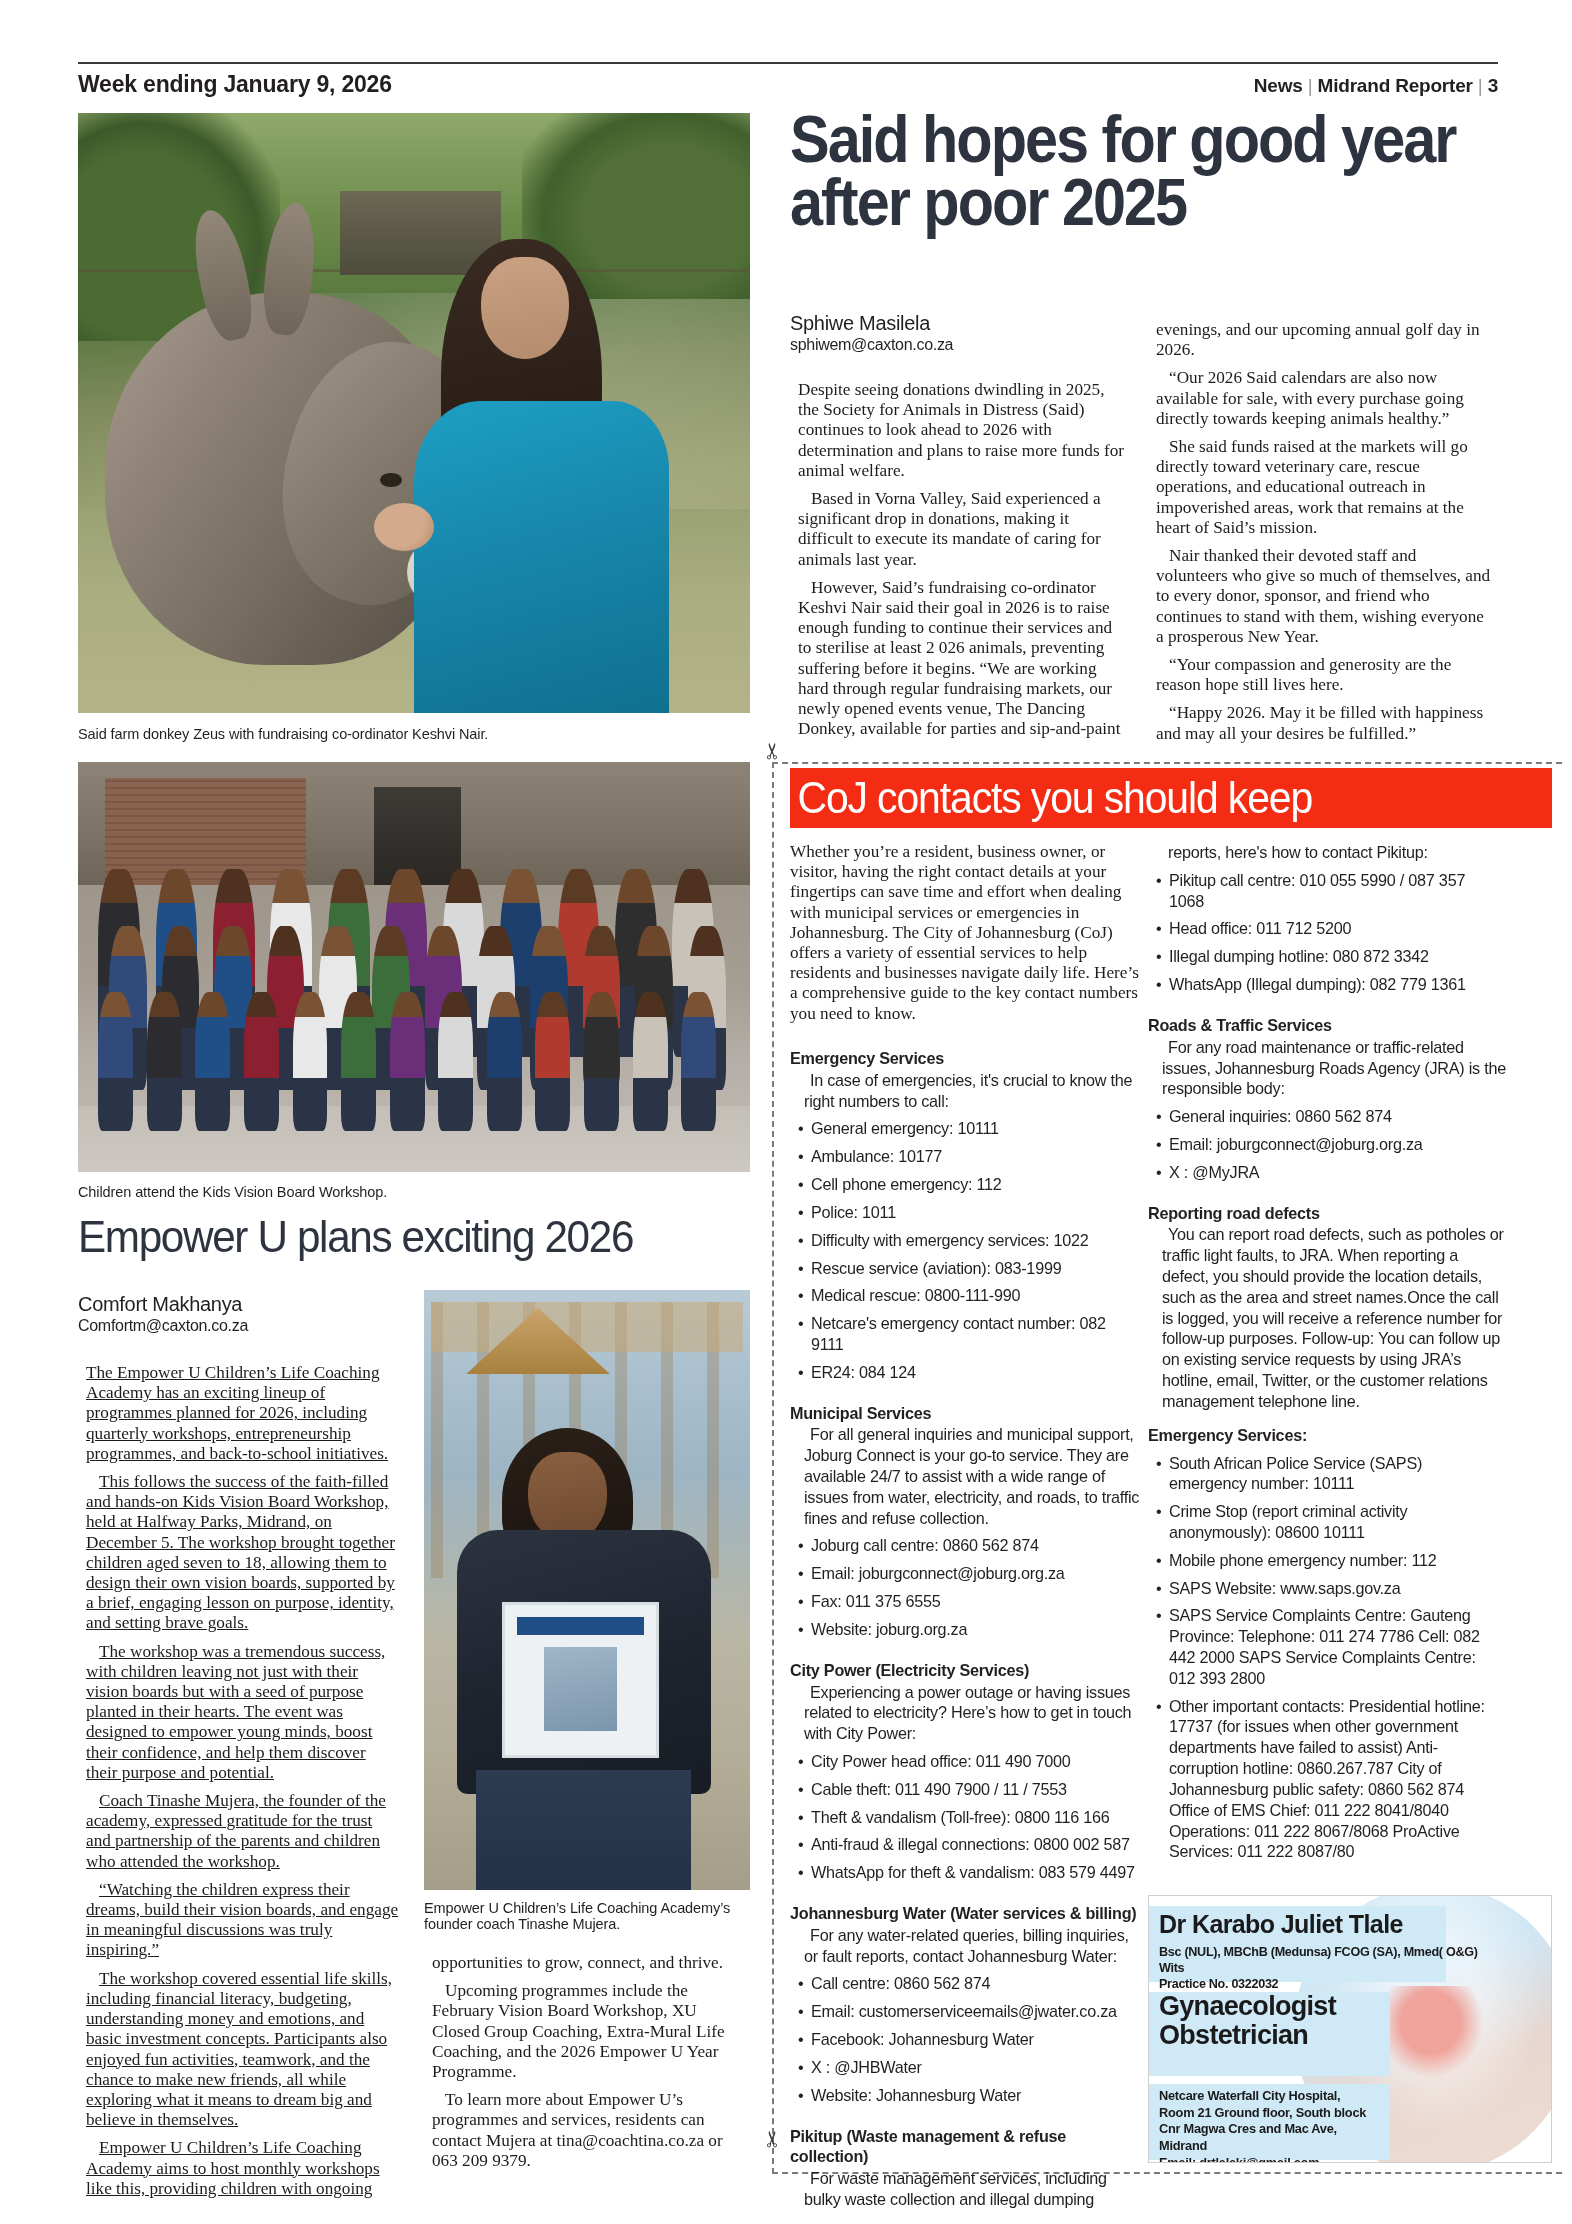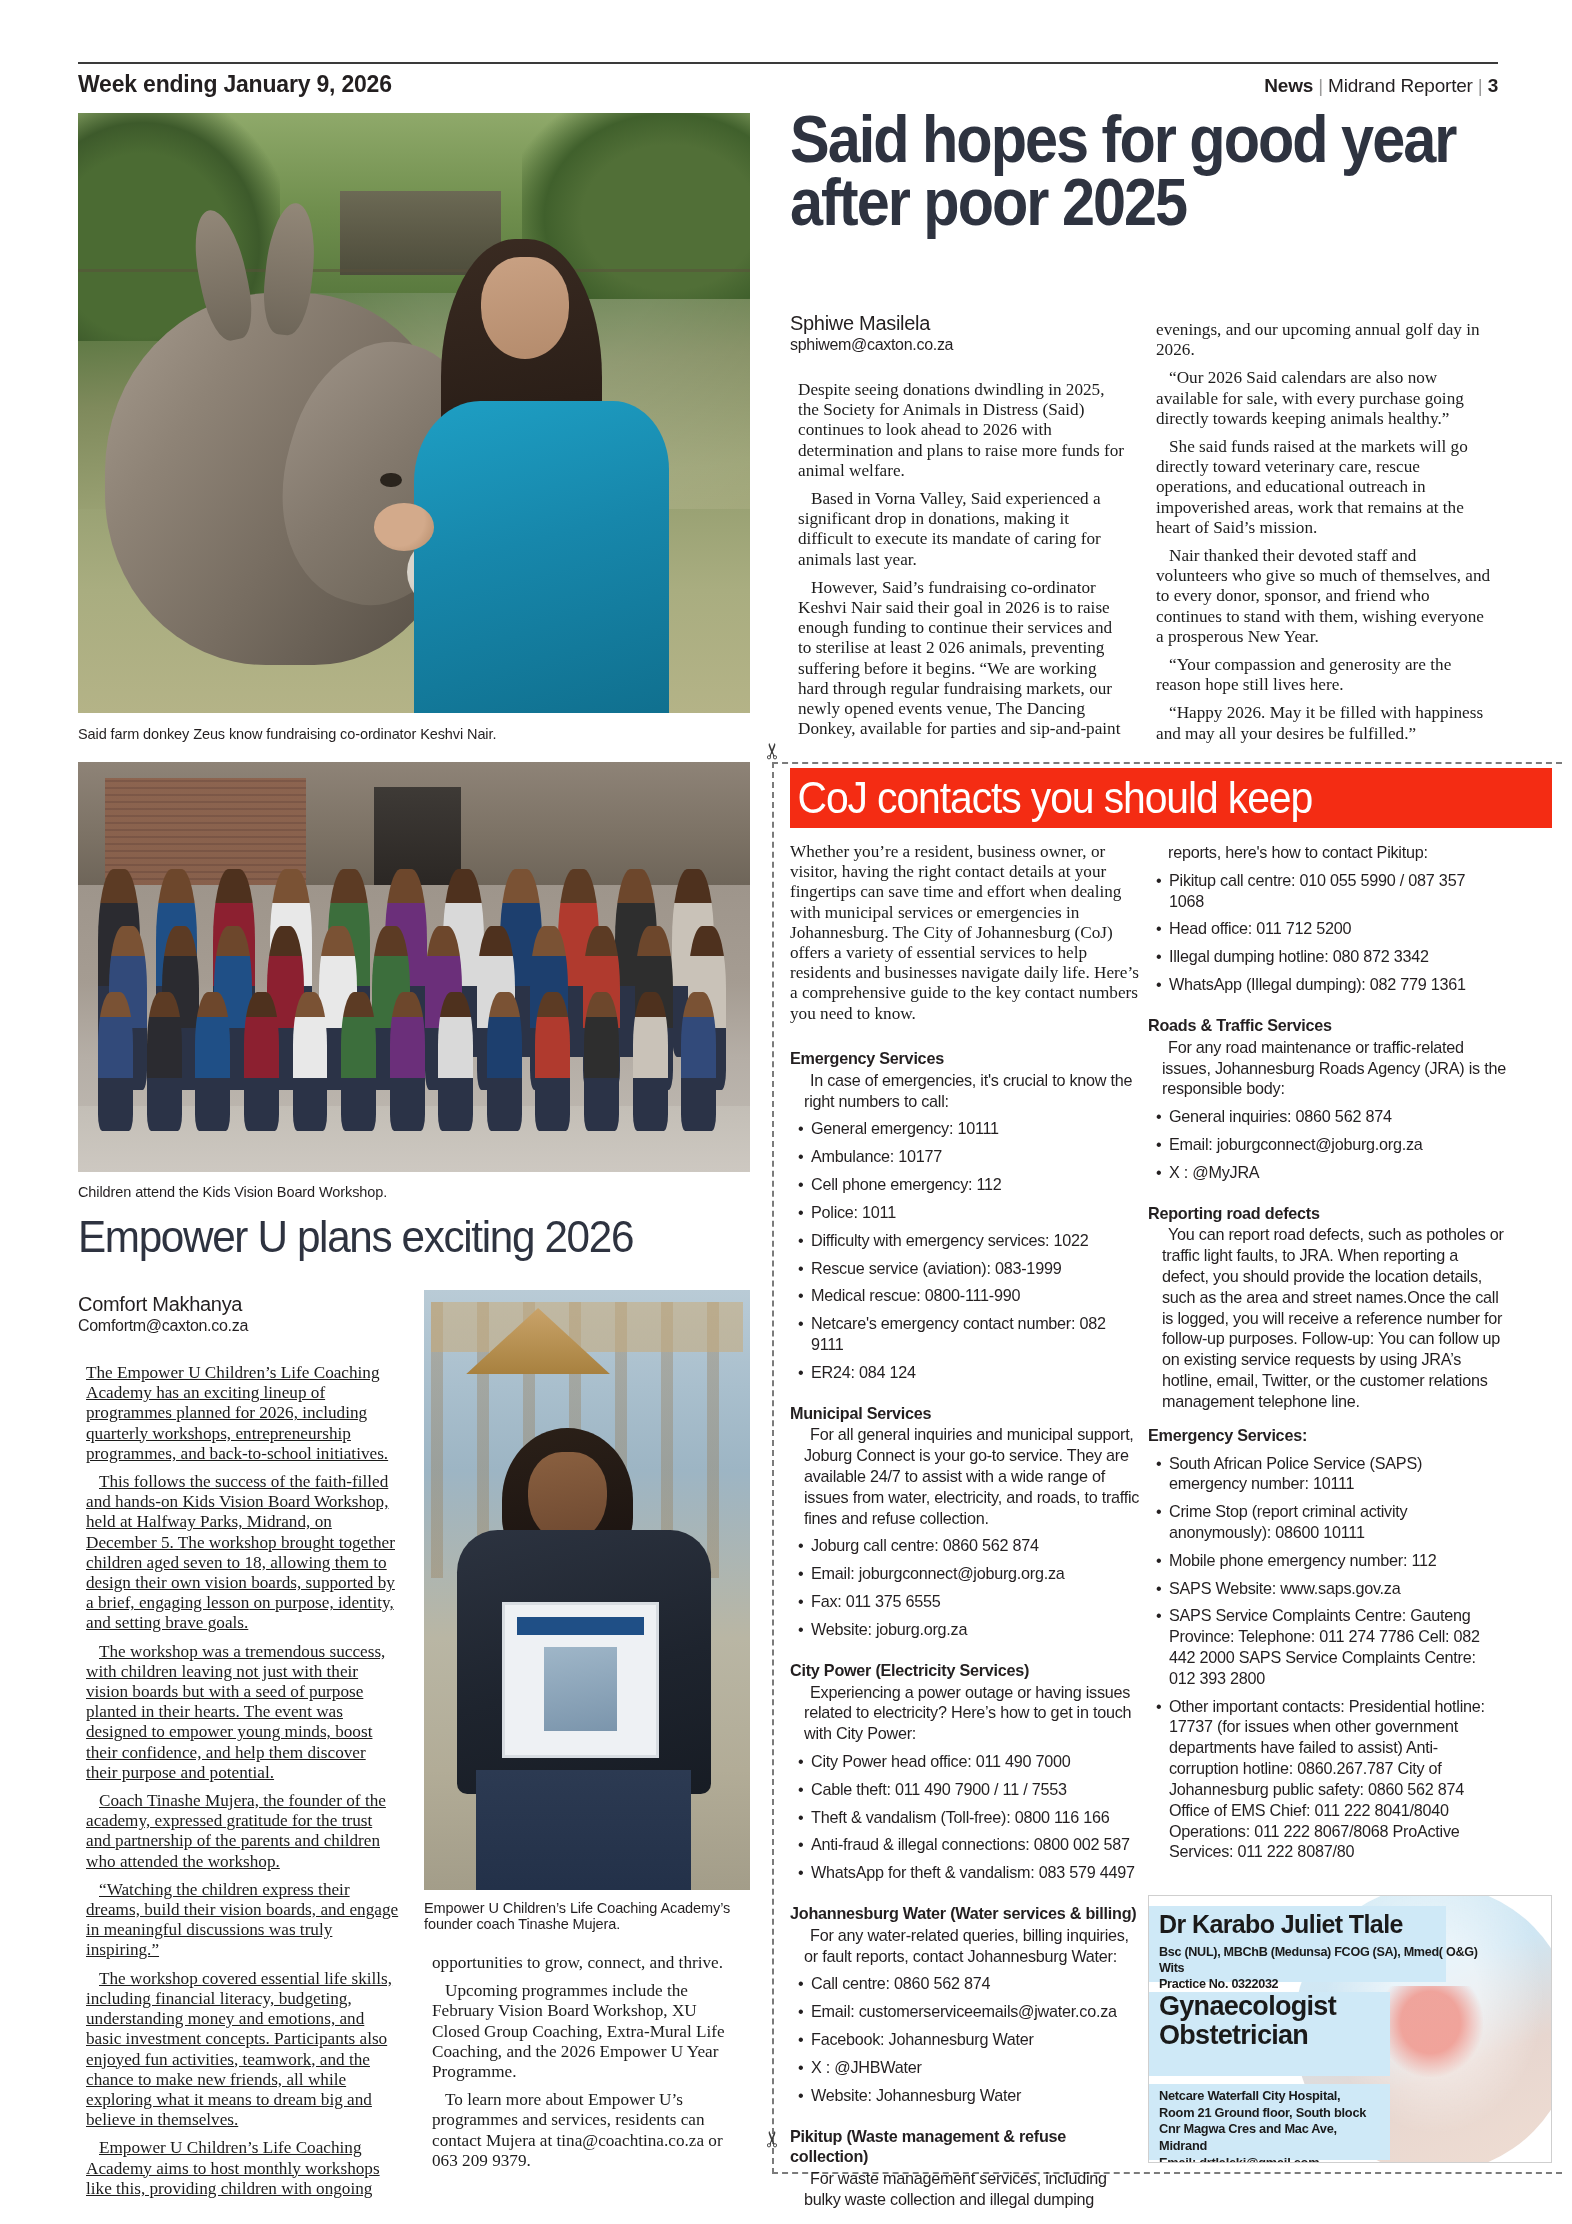--- a/index.html
+++ b/index.html
@@ -36,21 +36,21 @@
     letter-spacing: -0.2px;
     color: #231f20;
   }
   .masthead-right {
     font-size: 19px;
     color: #231f20;
     letter-spacing: -0.2px;
   }
   .masthead-right .mh-bold { font-weight: bold; }
   .masthead-right .mh-sep { color: #9a9a9a; font-weight: normal; }
-  .masthead-right .mh-reg { font-weight: normal; }
+  .masthead-right .mh-reg { font-weight: bold; }
 
   
   .photo { position: absolute; overflow: hidden; }
   .caption {
     position: absolute;
     font-family: "Liberation Sans", sans-serif;
     font-size: 14.5px;
     color: #231f20;
     letter-spacing: -0.1px;
   }
@@ -442,21 +442,21 @@
     <div class="donkey-neck"></div>
     <div class="donkey-head"></div>
     <div class="donkey-muzzle"></div>
     <div class="eye"></div>
     <div class="person-hair"></div>
     <div class="person-face"></div>
     <div class="person-shirt"></div>
     <div class="person-arm"></div>
     <div class="person-hand"></div>
   </div>
-  <div class="caption" style="left:78px; top:726px; width:672px;">Said farm donkey Zeus know fundraising co-ordinator Keshvi Nair.</div>
+  <div class="caption" style="left:78px; top:726px; width:672px;">Said farm donkey Zeus with fundraising co-ordinator Keshvi Nair.</div>
 
   <div class="hl-main">Said hopes for good year after poor 2025</div>
 
   <div id="a1-byline" style="position:absolute;">
     <div class="byline-name">Sphiwe Masilela</div>
     <div class="byline-mail">sphiwem@caxton.co.za</div>
   </div>
 
   <div class="body-col" id="a1-c1">
       <p class="noind">Despite seeing donations dwindling in 2025, the Society for Animals in Distress (Said) continues to look ahead to 2026 with determination and plans to raise more funds for animal welfare.</p>

